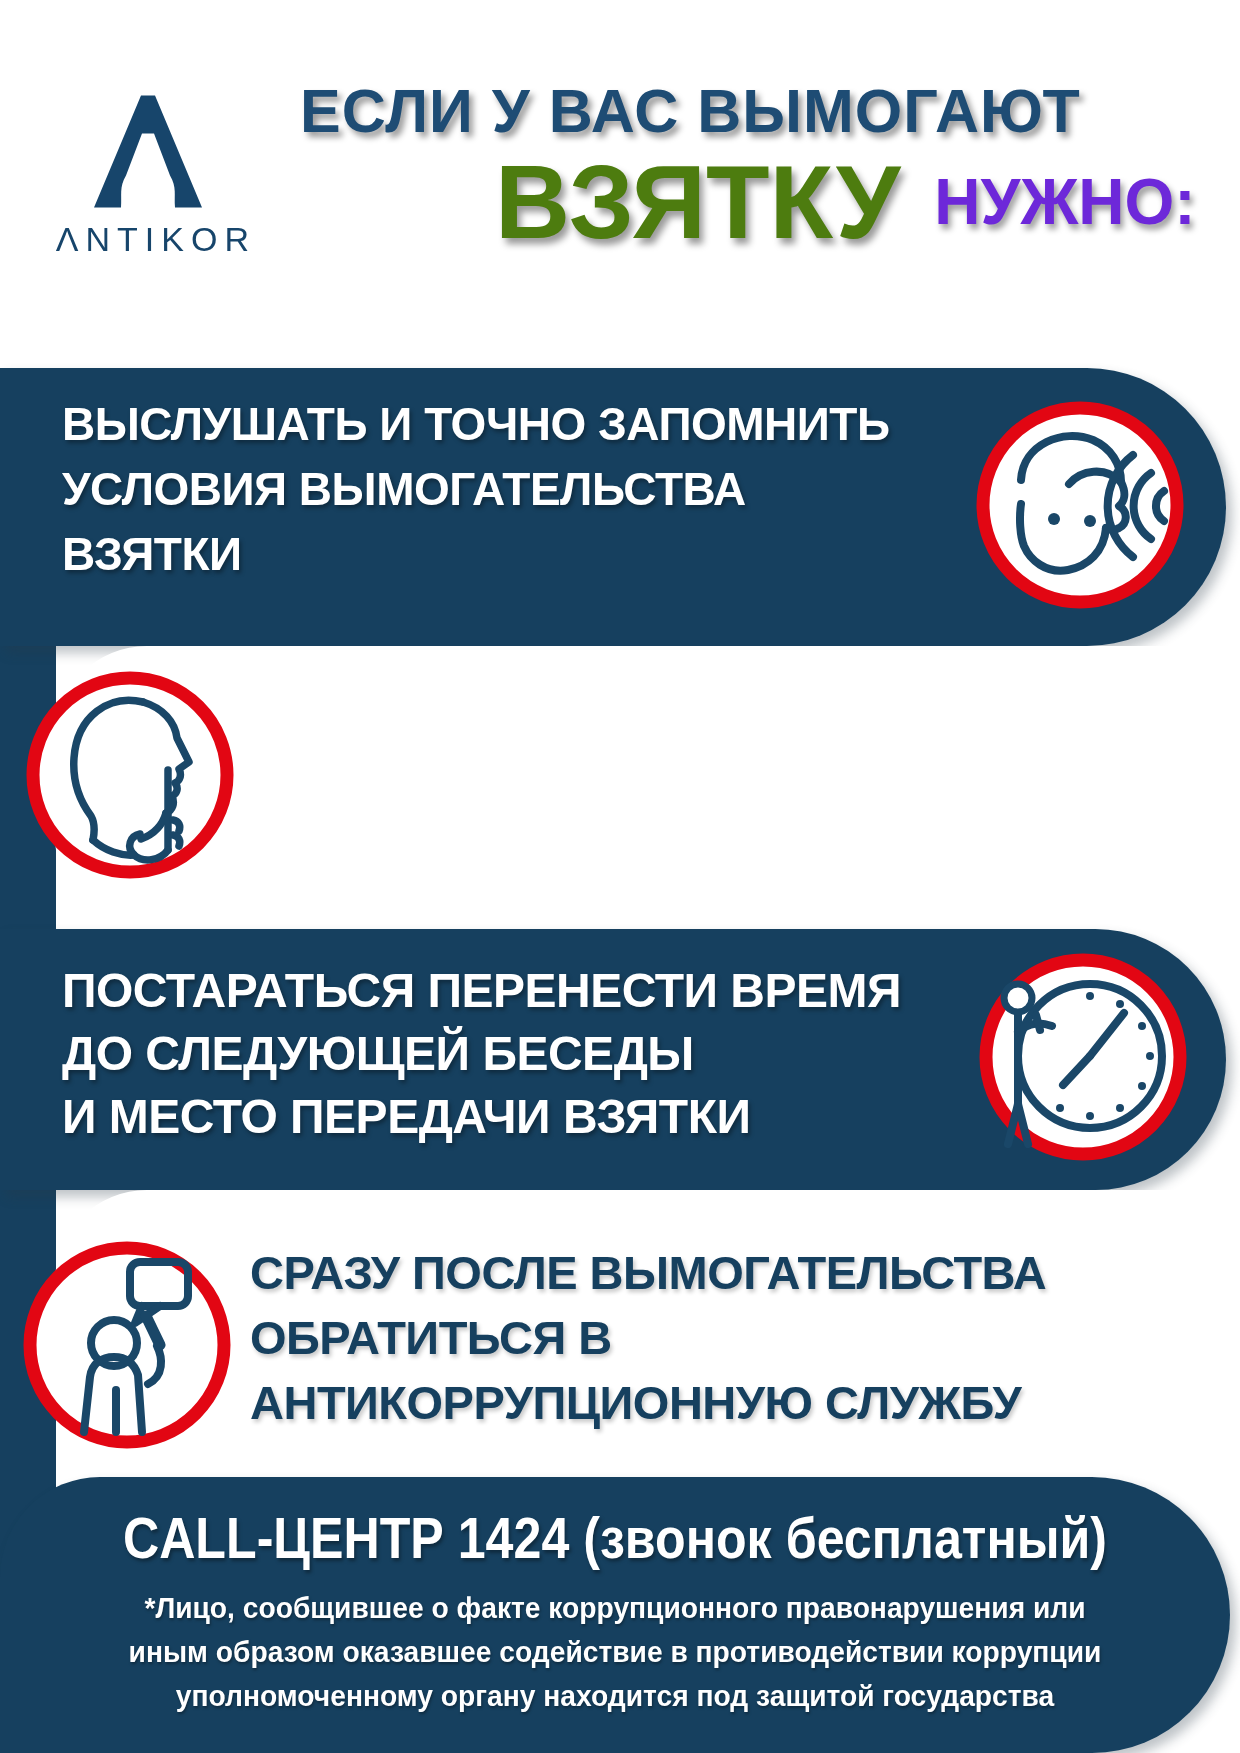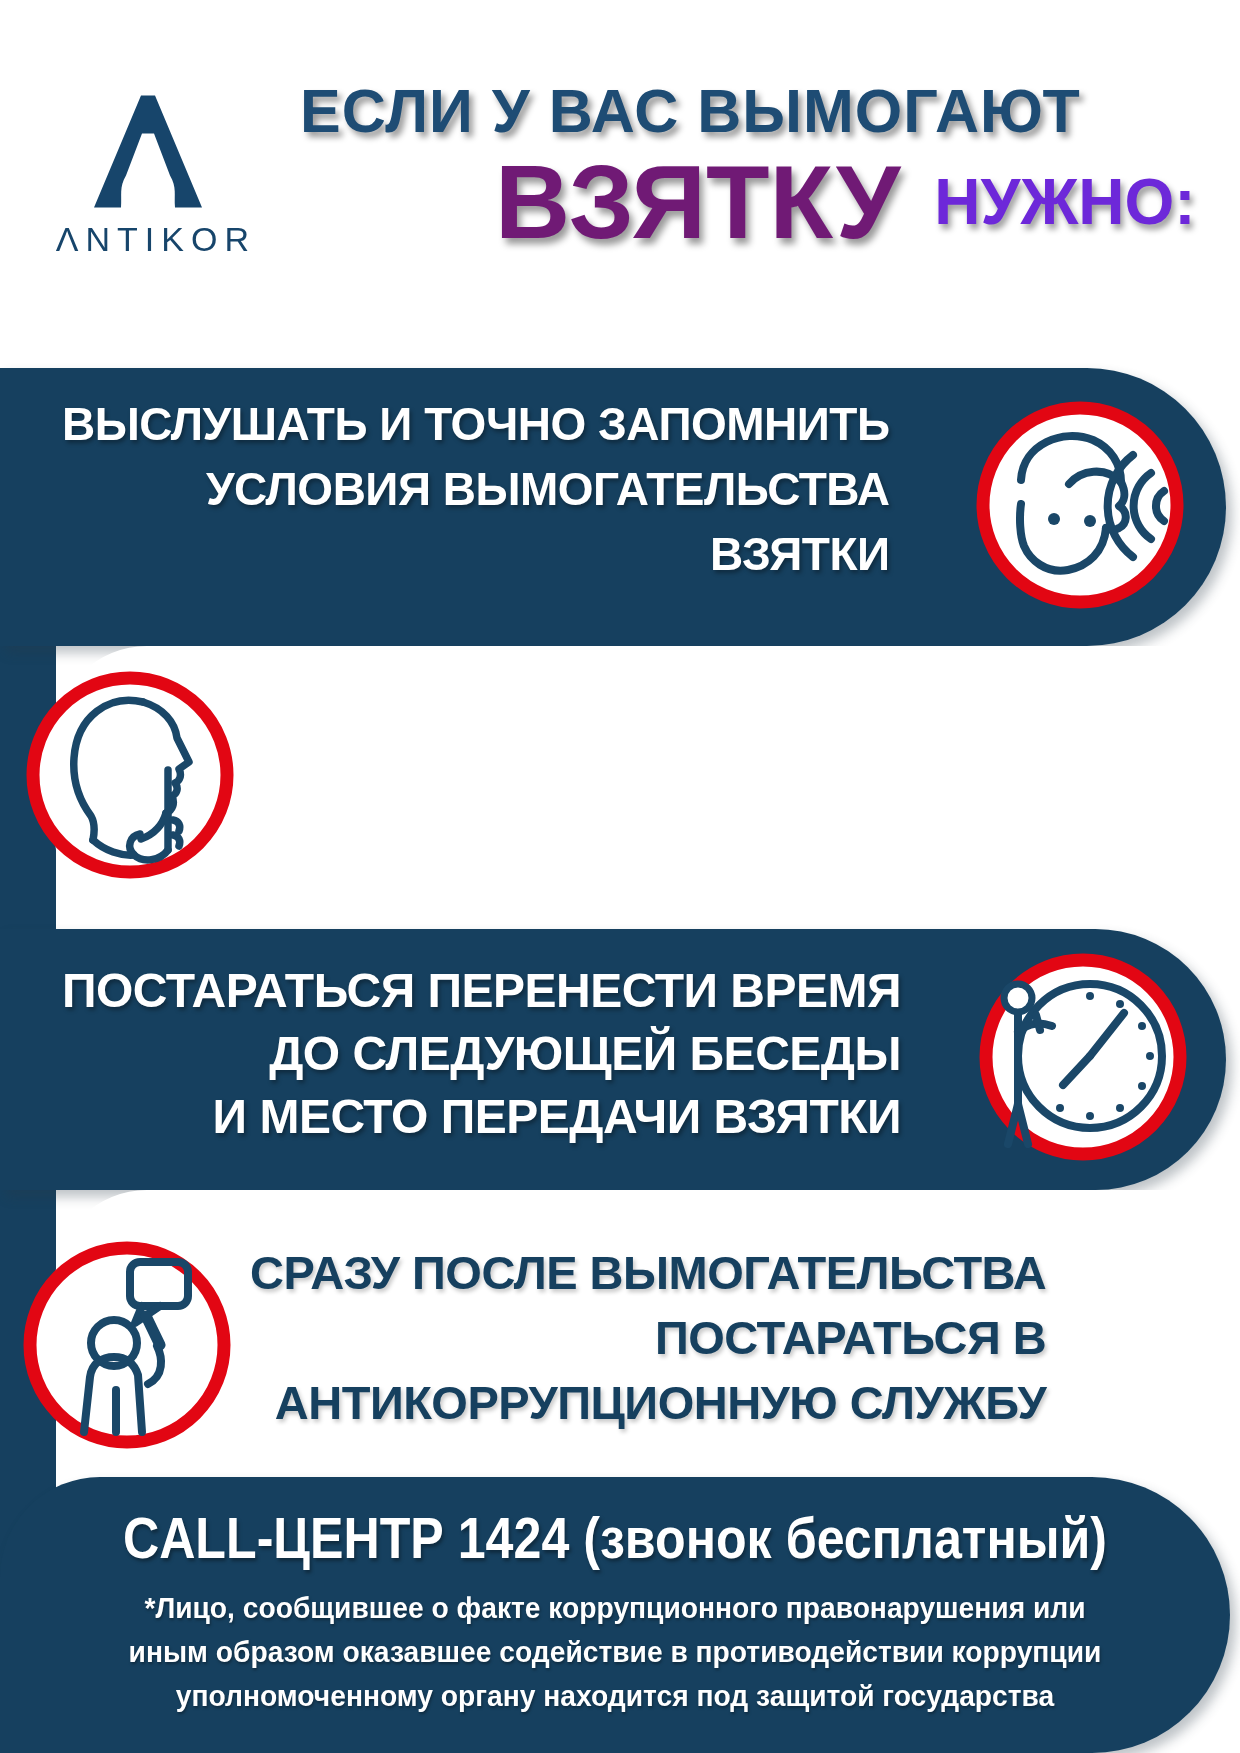--- a/index.html
+++ b/index.html
@@ -6,21 +6,21 @@
   .page{position:relative;width:1240px;height:1753px;background:#ffffff;overflow:hidden;
         font-family:"Liberation Sans",sans-serif;}
   
   .logo-box{position:absolute;left:88px;top:90px;width:120px;height:125px;}
   .brand{position:absolute;left:46px;top:220px;width:210px;text-align:right;
          font-size:34px;font-weight:400;letter-spacing:7px;color:#17456B;}
   .title1{position:absolute;left:300px;top:76px;width:940px;text-align:left;
           font-size:61px;font-weight:bold;color:#1E4C74;letter-spacing:1px;
           text-shadow:4px 5px 6px rgba(0,0,0,.40);white-space:nowrap;}
   .title2{position:absolute;left:495px;top:150px;display:flex;align-items:flex-end;white-space:nowrap;}
-  .title2 .big{font-size:104px;font-weight:bold;color:#701a75;line-height:1;
+  .title2 .big{font-size:104px;font-weight:bold;color:#4d7c0f;line-height:1;
                text-shadow:4px 6px 7px rgba(0,0,0,.40);}
   .title2 .small{font-size:64px;font-weight:bold;color:#6d28d9;line-height:1;
                  margin-left:34px;margin-bottom:20px;text-shadow:3px 5px 6px rgba(0,0,0,.40);}
   
   .rail{position:absolute;left:0;top:368px;width:56px;height:1385px;background:#16405F;}
   .band{position:absolute;left:0;background:#16405F;box-shadow:6px 7px 12px rgba(40,55,70,.30);}
   .band1{top:368px;width:1226px;height:278px;border-radius:0 139px 139px 0;}
   .band3{top:929px;width:1226px;height:261px;border-radius:0 131px 131px 0;}
   .pill{position:absolute;background:#ffffff;}
   .pill2{left:55px;top:646px;width:1185px;height:283px;border-radius:92px 0 0 92px;}
@@ -29,21 +29,21 @@
                border-radius:100px 138px 138px 0;box-shadow:6px 7px 12px rgba(40,55,70,.30);}
   
   .steptext{position:absolute;font-weight:bold;white-space:nowrap;letter-spacing:-.5px;}
   .light{color:#ffffff;text-shadow:2px 3px 4px rgba(0,0,0,.35);}
   .dark{color:#16405F;text-shadow:2px 3px 4px rgba(0,0,0,.22);}
   .t1{left:62px;top:392px;font-size:46px;line-height:65px;}
   .t2{left:250px;top:660px;font-size:43px;line-height:49px;letter-spacing:-1px;}
   .t3{left:62px;top:959px;font-size:48px;line-height:63px;}
   .t4{left:250px;top:1240px;font-size:47px;line-height:65px;}
   .redline{color:#D80B15;}
-  .steptext div{display:block;text-align:right;}
+  .steptext div{display:block;}
   
   .icon{position:absolute;width:210px;height:210px;}
   
   .callline{position:absolute;left:0;top:1505px;width:1230px;text-align:center;
             font-size:57px;font-weight:bold;color:#ffffff;white-space:nowrap;
             transform:scaleX(.88);transform-origin:center;
             text-shadow:2px 3px 4px rgba(0,0,0,.35);}
   .disclaimer{position:absolute;left:0;top:1586px;width:1230px;text-align:center;
               font-size:30px;font-weight:bold;color:#ffffff;line-height:44px;
               transform:scaleX(.94);transform-origin:center;
@@ -83,21 +83,21 @@
 
 
   <div class="steptext light t3">
     <div>ПОСТАРАТЬСЯ ПЕРЕНЕСТИ ВРЕМЯ</div>
     <div>ДО СЛЕДУЮЩЕЙ БЕСЕДЫ</div>
     <div>И МЕСТО ПЕРЕДАЧИ ВЗЯТКИ</div>
   </div>
 
   <div class="steptext dark t4">
     <div>СРАЗУ ПОСЛЕ ВЫМОГАТЕЛЬСТВА</div>
-    <div>ПОСТАРАТЬСЯ В</div>
+    <div>ОБРАТИТЬСЯ В</div>
     <div>АНТИКОРРУПЦИОННУЮ СЛУЖБУ</div>
   </div>
 
   <div class="icon" style="left:975px;top:400px;">
     <svg width="210" height="210" viewBox="0 0 210 210">
       <circle cx="105" cy="105" r="97" fill="#ffffff" stroke="#E20613" stroke-width="13"></circle>
       <g fill="none" stroke="#1A4768" stroke-width="8" stroke-linecap="round" stroke-linejoin="round">
         <path d="M46,80 C48,44 88,28 118,40 C136,48 146,64 146,82"></path>
         <path d="M146,82 C130,66 106,70 94,84"></path>
         <path d="M146,82 C152,94 149,102 144,106 C154,112 152,124 144,128 C139,131 135,130 131,128"></path>

